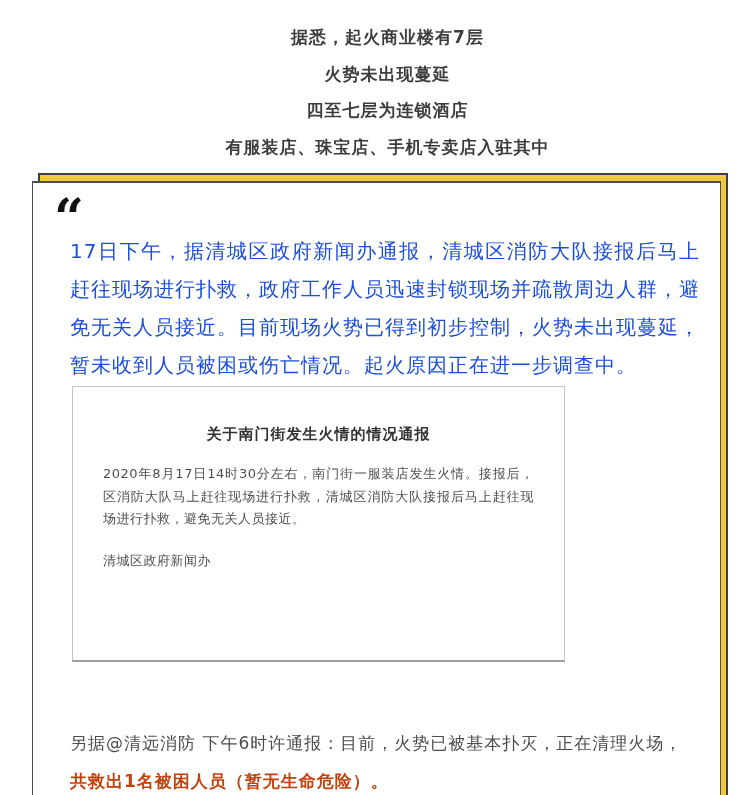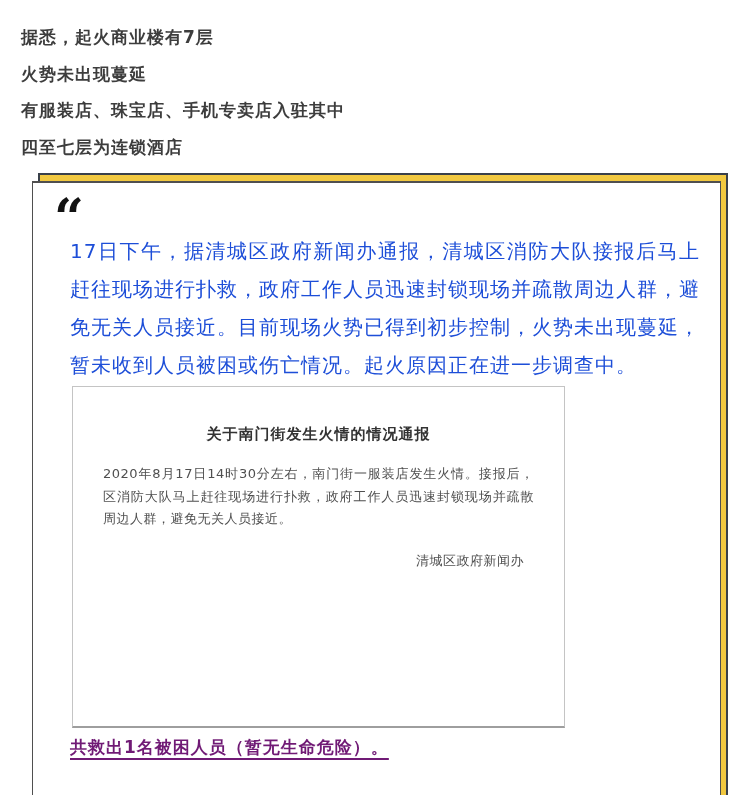--- a/index.html
+++ b/index.html
@@ -10,20 +10,21 @@
   }
   body {
     height: 795px;
     overflow: hidden;
     position: relative;
   }
 
   
   .headline-block {
     padding-top: 19px;
+    text-align: center;
     padding-left: 21px;
   }
   .headline-line {
     font-size: 17px;
     font-weight: bold;
     color: #3d3d3d;
     line-height: 36.5px;
     letter-spacing: 1px;
   }
 
@@ -65,21 +66,21 @@
     letter-spacing: 1px;
     color: #1d4ed8;
     text-align: justify;
   }
 
   
   .notice-card {
     margin-top: 2px;
     margin-left: 2px;
     width: 493px;
-    height: 342px;
+    height: 276px;
     overflow: hidden;
     background: #ffffff;
     border: 1px solid #c4c4c4;
     border-bottom: 2px solid #9e9e9e;
     padding: 22px 30px 14px 30px;
   }
   .notice-title {
     margin-top: 16px;
     text-align: center;
     font-size: 15px;
@@ -90,69 +91,69 @@
   .notice-paragraph {
     margin-top: 19px;
     font-size: 13px;
     line-height: 22.5px;
     letter-spacing: 0.5px;
     color: #4f4f4f;
     text-align: justify;
   }
   .notice-sign-block {
     margin-top: 16px;
-    text-align: right;
+    text-align: left;
     padding-right: 10px;
     font-size: 13px;
     letter-spacing: 0.5px;
     line-height: 27px;
     color: #4f4f4f;
   }
 
   
   .update-paragraph {
     margin-top: 62px;
     font-size: 17px;
     line-height: 38px;
     letter-spacing: 1px;
     color: #4d4d4d;
   }
   .update-highlight {
     font-size: 17px;
     line-height: 38px;
     letter-spacing: 1px;
     font-weight: bold;
-    color: #701a75;
-    text-decoration: underline;
+    color: #c2410c;
     text-underline-offset: 5px;
     text-decoration-thickness: 1.5px;
   }
 </style>
 </head>
 <body>
 
 <div class="headline-block">
   <div class="headline-line">据悉，起火商业楼有7层</div>
   <div class="headline-line">火势未出现蔓延</div>
+  <div class="headline-line">四至七层为连锁酒店</div>
   <div class="headline-line">有服装店、珠宝店、手机专卖店入驻其中</div>
-  <div class="headline-line">四至七层为连锁酒店</div>
 </div>
 
 <div class="quote-wrap">
   <div class="quote-frame"></div>
   <div class="quote-card">
 
     <span class="quote-mark">“</span>
 
     <p class="quote-paragraph">17日下午，据清城区政府新闻办通报，清城区消防大队接报后马上赶往现场进行扑救，政府工作人员迅速封锁现场并疏散周边人群，避免无关人员接近。目前现场火势已得到初步控制，火势未出现蔓延，暂未收到人员被困或伤亡情况。起火原因正在进一步调查中。</p>
 
     <div class="notice-card">
       <div class="notice-title">关于南门街发生火情的情况通报</div>
-      <p class="notice-paragraph">2020年8月17日14时30分左右，南门街一服装店发生火情。接报后，区消防大队马上赶往现场进行扑救，政府工作人员迅速封锁现场并疏散周边人群，避免无关人员接近。</p>
+      <p class="notice-paragraph">2020年8月17日14时30分左右，南门街一服装店发生火情。接报后，区消防大队马上赶往现场进行扑救，清城区消防大队接报后马上赶往现场进行扑救，避免无关人员接近。</p>
       <div class="notice-sign-block">
         <div>清城区政府新闻办</div>
       </div>
     </div>
 
+    <p class="update-paragraph">另据@清远消防 下午6时许通报：目前，火势已被基本扑灭，正在清理火场，</p>
     <p><span class="update-highlight">共救出1名被困人员（暂无生命危险）。</span></p>
 
   </div>
 </div>
 
 </body></html>

